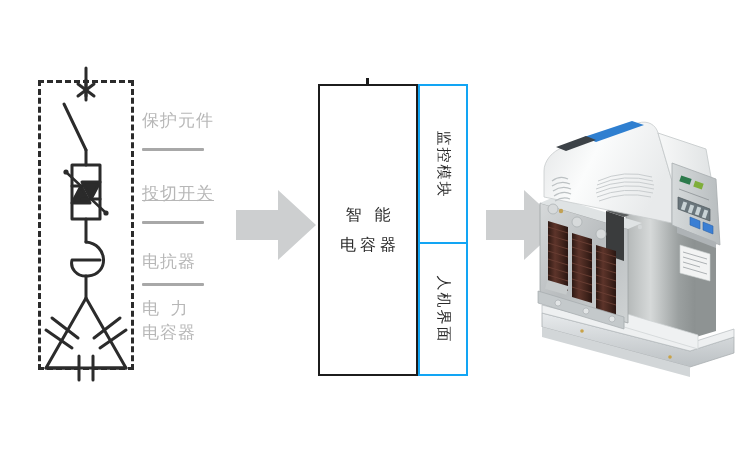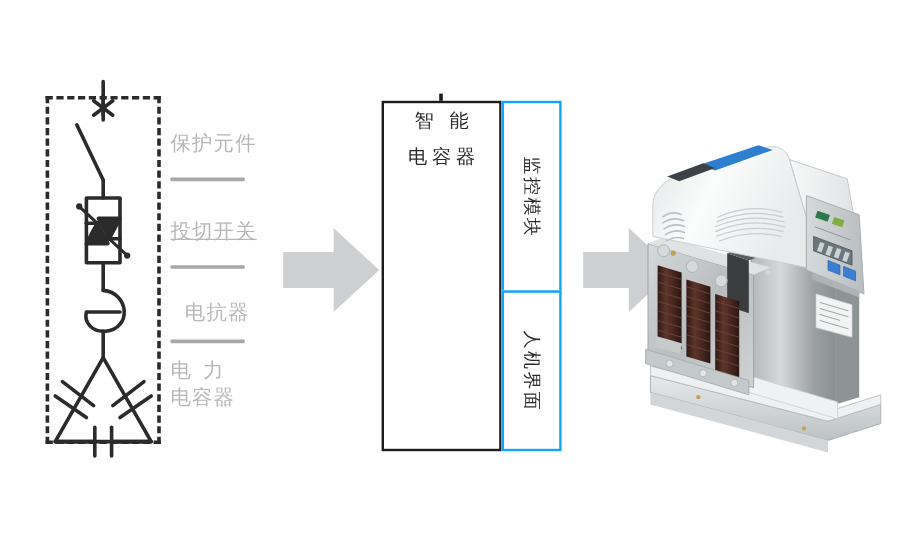--- a/index.html
+++ b/index.html
@@ -79,20 +79,21 @@
     width: 3px; height: 9px;
     background: #1c1c1c;
   }
   #main-box-label {
     position: absolute;
     left: 0; top: 0;
     width: 100%; height: 100%;
     display: flex;
     flex-direction: column;
     align-items: center;
+    justify-content: center;
     color: #2a2a2a;
     font-size: 16px;
     line-height: 1.85;
     letter-spacing: 4px;
     text-indent: 4px;
   }
   .side-box {
     position: absolute;
     left: 100px;
     width: 50px;
@@ -183,24 +184,24 @@
         </g>
       </g>
     </svg>
 
     <div class="legend-label" style="left:142px; top:110px;">保护元件</div>
     <div class="legend-rule" style="left:142px; top:148px;"></div>
 
     <div class="legend-label" style="left:142px; top:183px;text-decoration:underline;">投切开关</div>
     <div class="legend-rule" style="left:142px; top:221px;"></div>
 
-    <div class="legend-label" style="left:142px; top:251px;margin-left:12px;">电抗器</div>
+    <div class="legend-label" style="left:142px; top:251px;">电抗器</div>
     <div class="legend-rule" style="left:142px; top:283px;"></div>
 
-    <div class="legend-label" style="left:142px; top:298px; letter-spacing:3px;font-family:Liberation Serif, serif;">电  力</div>
+    <div class="legend-label" style="left:142px; top:298px; letter-spacing:3px;">电  力</div>
     <div class="legend-label" style="left:142px; top:322px;">电容器</div>
   </div>
 
   <svg class="block-arrow" style="left:234px; top:186px;" width="84" height="78" viewBox="0 0 84 78">
     <polygon points="2,24 44,24 44,4 82,39 44,74 44,54 2,54" fill="#cdcfd0"></polygon>
   </svg>
 
   <div id="diagram-block">
     <div id="main-box-stem"></div>
 

